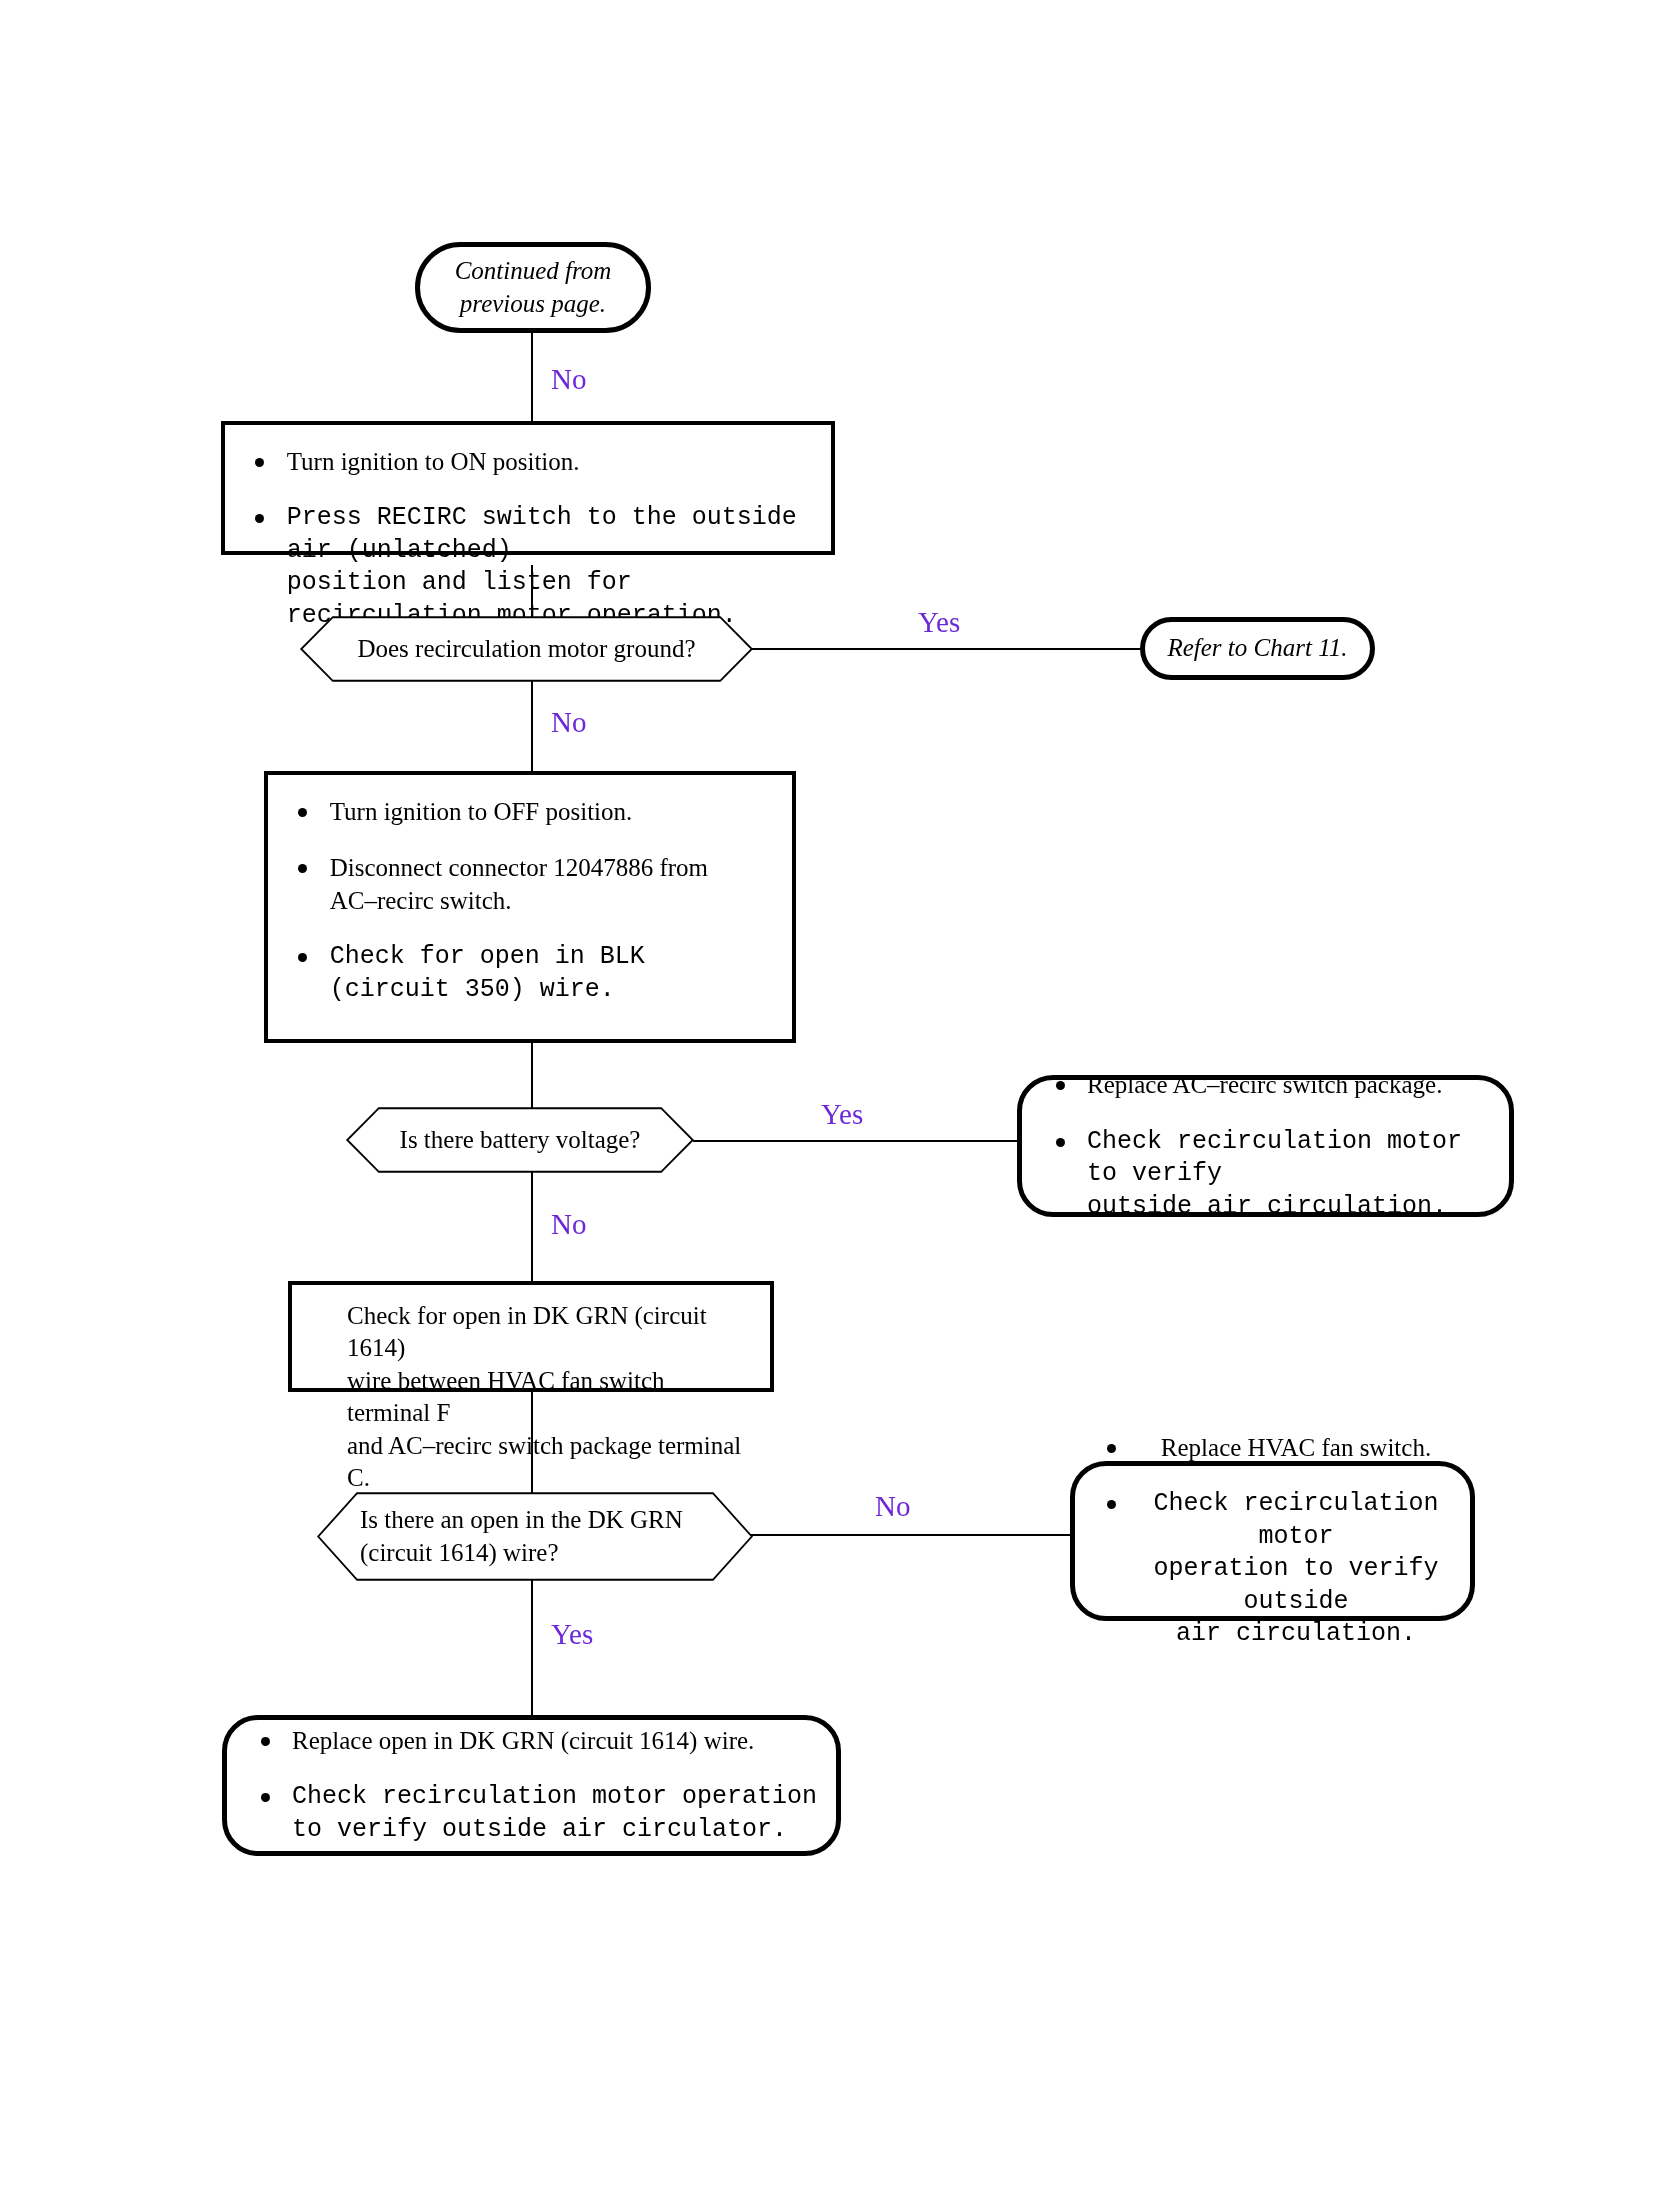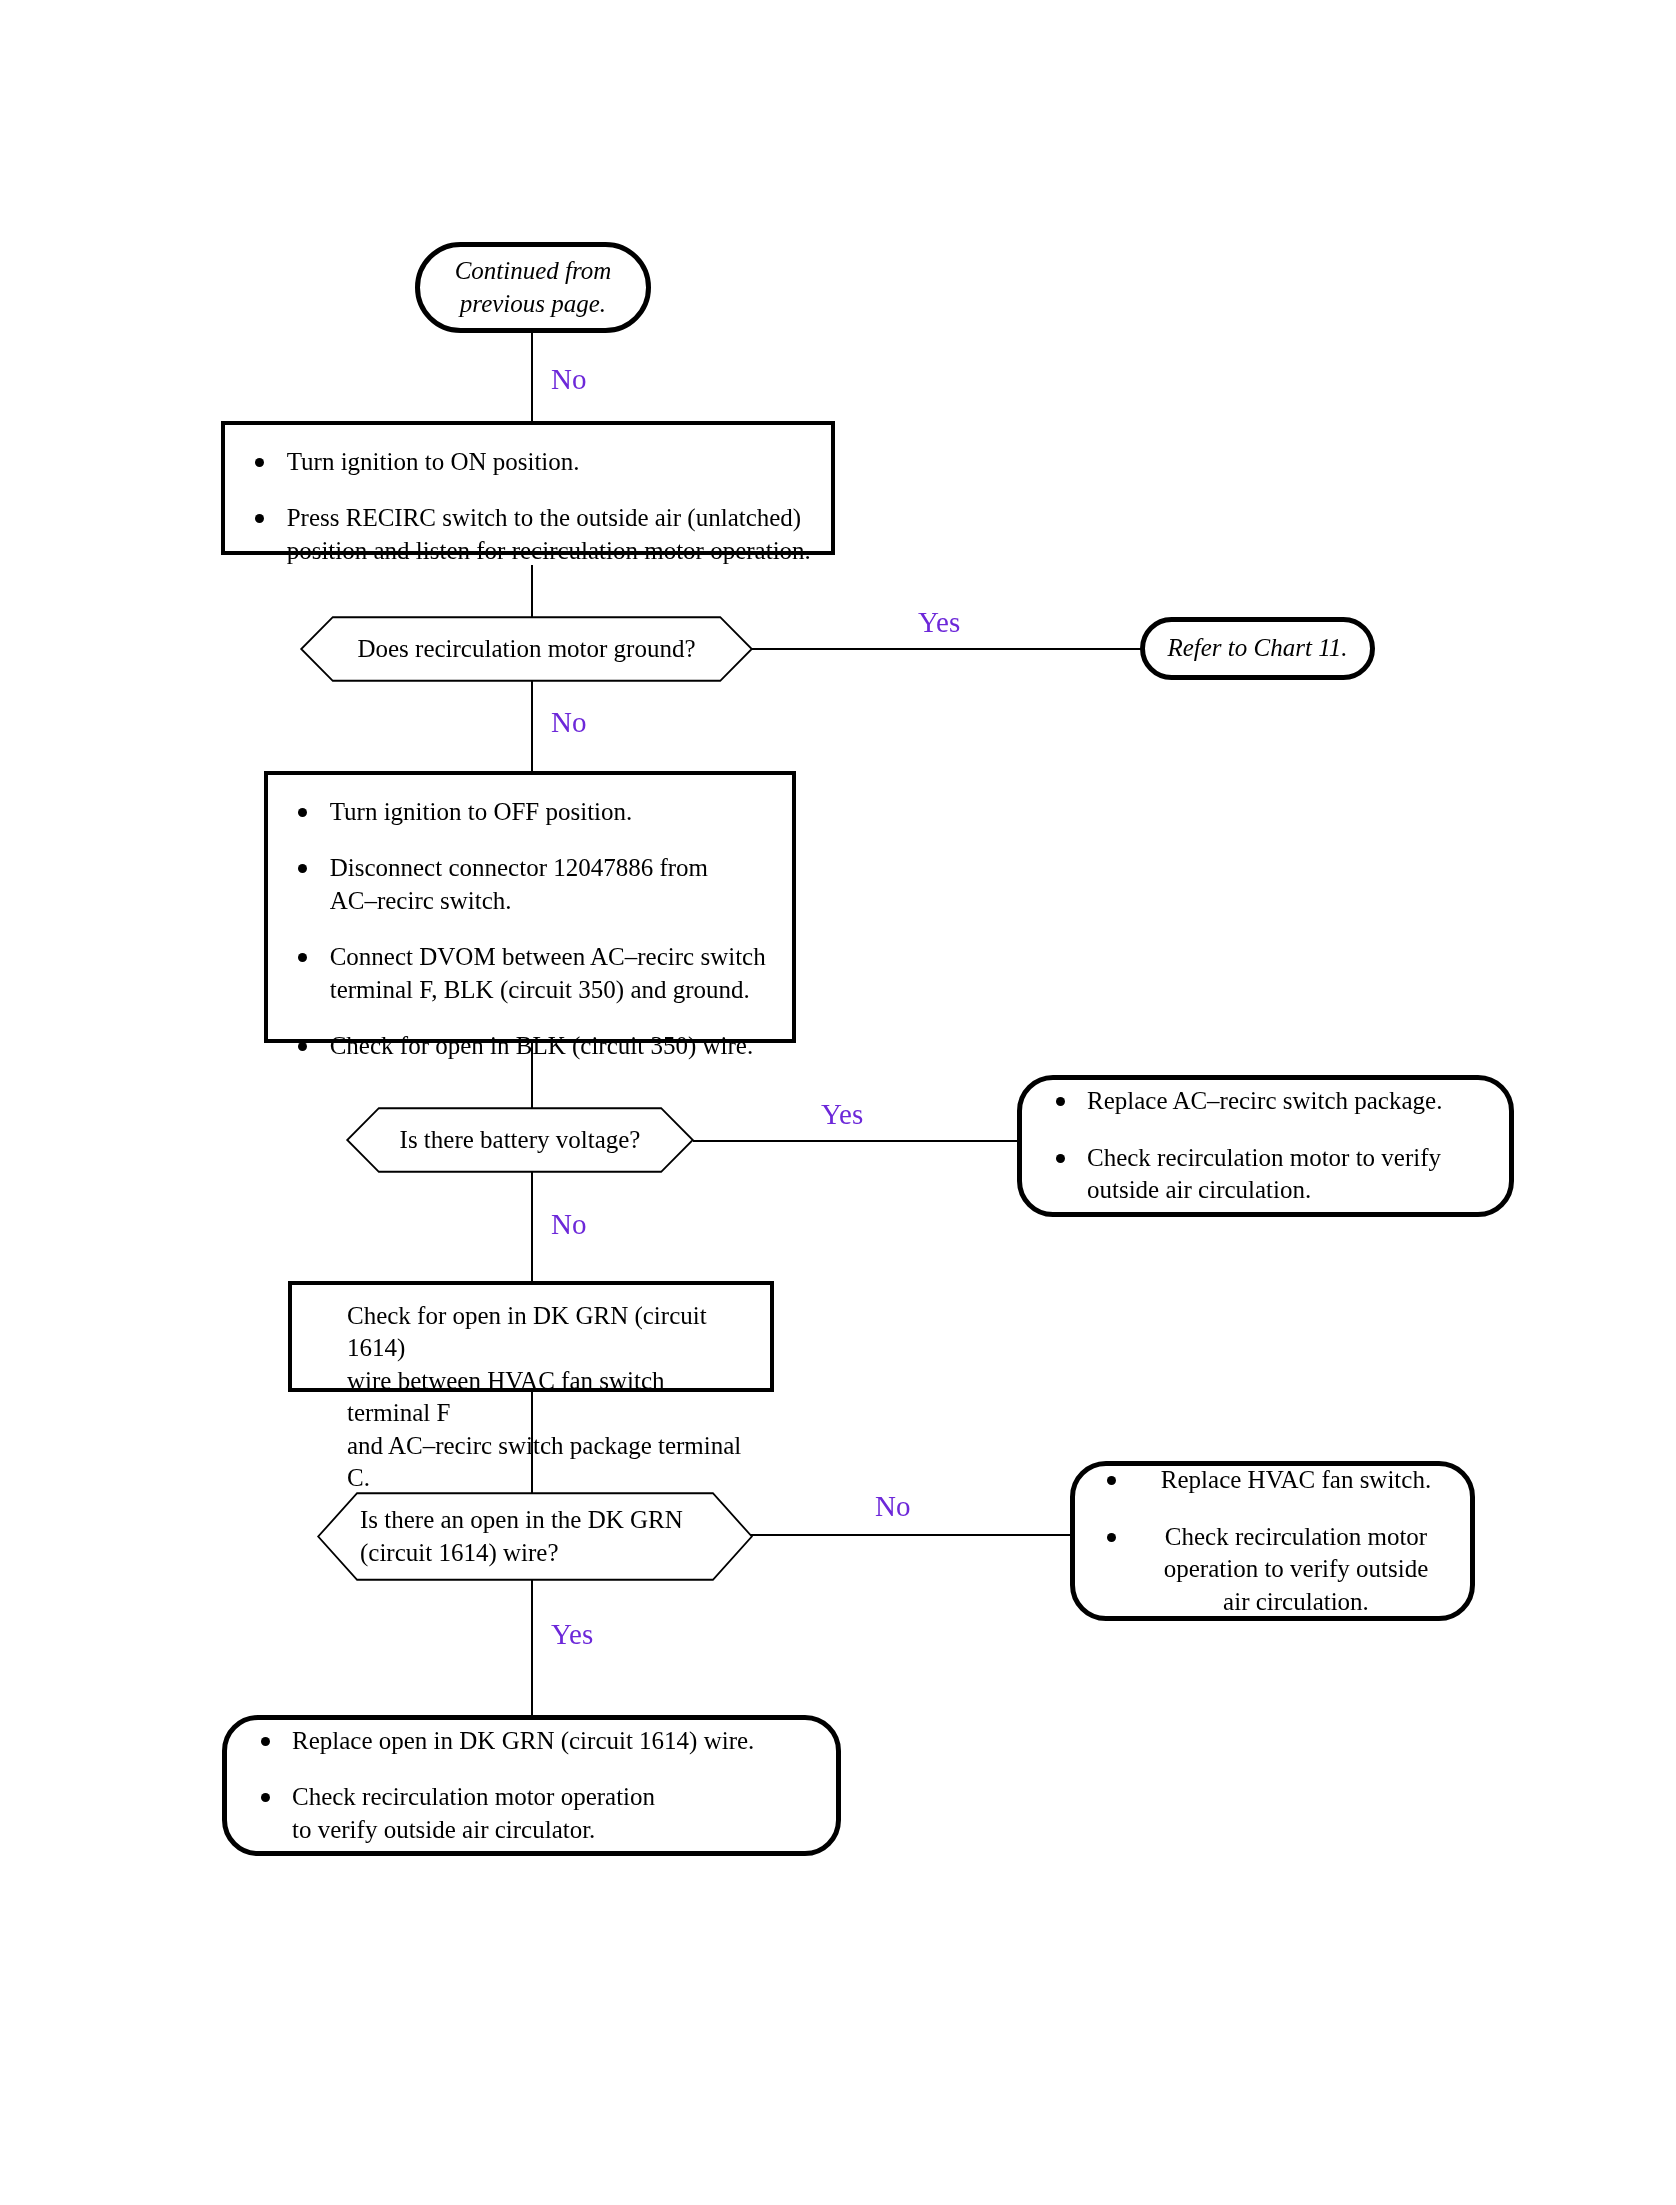--- a/index.html
+++ b/index.html
@@ -86,21 +86,21 @@
     padding: 0;
   }
   .blist > li {
     position: relative;
     padding-left: 41px;
     margin-bottom: 24px;
     font-size: 25px;
     line-height: 1.30;
     white-space: pre-line;
   }
-  .blist > li:last-child { margin-bottom: 0; }
+  .blist > li:last-child { margin-bottom: 0; font-family: Liberation Mono, monospace; }
   .blist > li::before {
     content: "";
     position: absolute;
     left: 9.7px;
     top: 12px;
     width: 9px;
     height: 9px;
     border-radius: 50%;
     background: #000000;
   }
@@ -201,22 +201,20 @@
   <div class="terminator pill" style="left:1140px; top:617px; width:235px; height:63px;">
     <div class="term-text">Refer to Chart 11.</div>
   </div>
 
   <div class="process" style="left:264px; top:771px; width:532px; height:272px;">
     <div class="process-inner">
       <ul class="blist">
         <li>Turn ignition to OFF position.</li>
         <li>Disconnect connector 12047886 from
 AC–recirc switch.</li>
-        <li>Connect DVOM between AC–recirc switch
-terminal F, BLK (circuit 350) and ground.</li>
         <li>Check for open in BLK (circuit 350) wire.</li>
       </ul>
     </div>
   </div>
 
   <div class="decision" style="left:346px; top:1107px; width:348px; height:66px;">
     <svg viewBox="0 0 572 108" preserveAspectRatio="none">
       <polygon points="54,2 518,2 570,54 518,106 54,106 2,54" fill="#ffffff" stroke="#000000" stroke-width="3"></polygon>
     </svg>
     <div class="dec-text center">Is there battery voltage?</div>

